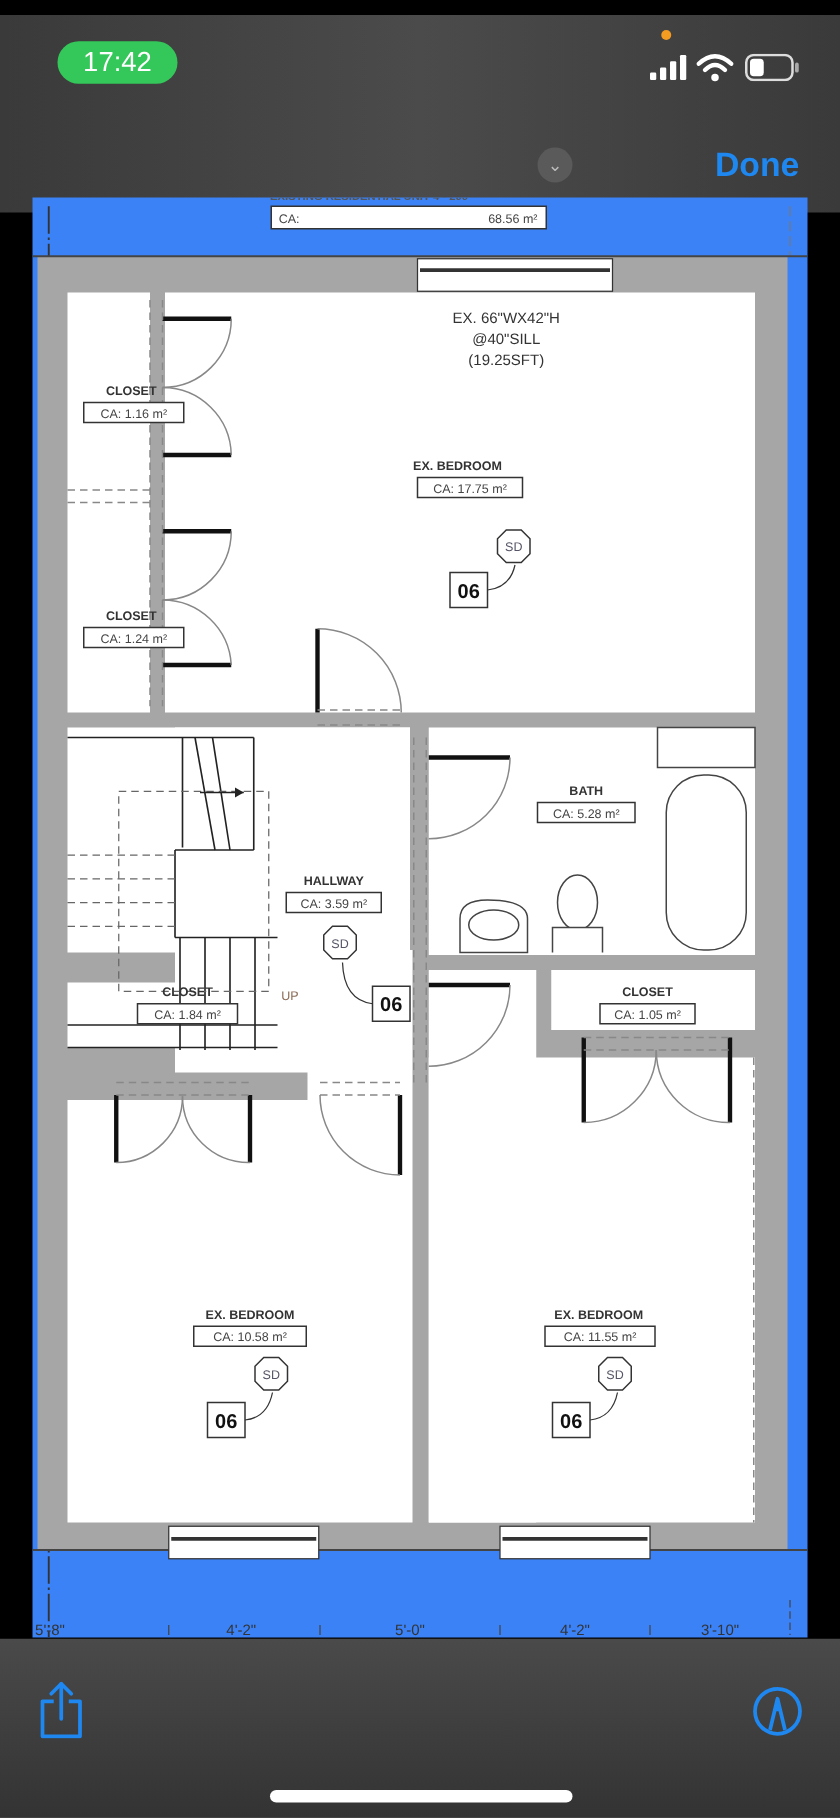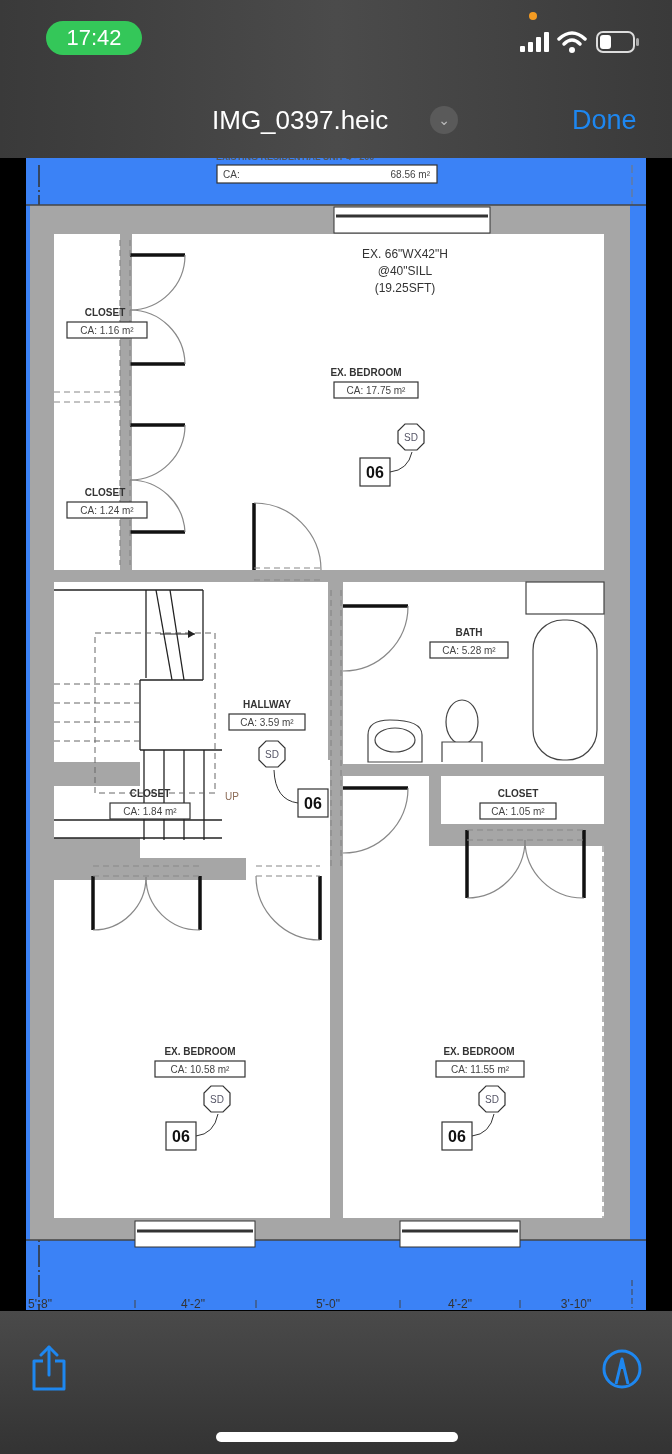--- a/index.html
+++ b/index.html
@@ -1,42 +1,42 @@
 <!DOCTYPE html>
 <html><head>
 <meta charset="utf-8">
 <style>
   html, body { margin:0; padding:0; }
   body {
     width:672px; height:1454px; overflow:hidden; position:relative;
     background:#000; font-family:"Liberation Sans", sans-serif;
   }
   .topbar {
-    position:absolute; left:0; top:0; width:672px; height:158px;
+    position:absolute; left:0; top:12px; width:672px; height:158px;
     background:linear-gradient(90deg,#3a3a3a 0%,#4b4b4b 50%,#3a3a3a 100%);
   }
   .time-pill {
     position:absolute; left:46px; top:21px; width:96px; height:34px;
     background:#34c759; border-radius:17px; color:#fff;
     font-size:22px; line-height:34px; text-align:center; font-weight:500;
   }
   .orange-dot { position:absolute; left:529px; top:12px; width:8px; height:8px; border-radius:50%; background:#f49b22; }
   .signal { position:absolute; left:519px; top:32px; width:32px; height:20px; }
   .wifi { position:absolute; left:557px; top:30px; width:30px; height:24px; }
   .battery { position:absolute; left:596px; top:31px; width:44px; height:22px; }
   .title {
     position:absolute; left:212px; top:100px; height:40px; color:#fff;
     font-size:26px; line-height:40px;
   }
   .chev {
     position:absolute; left:430px; top:106px; width:28px; height:28px; border-radius:50%;
     background:#5a5a5a; color:#bbb; font-size:14px; line-height:28px; text-align:center;
   }
   .done {
-    position:absolute; left:572px; top:100px; color:#1e87f0; font-size:27px; line-height:40px; font-weight:400;
+    position:absolute; left:572px; top:100px; color:#1e87f0; font-size:27px; line-height:40px; font-weight:700;
   }
   .docwrap {
     position:absolute; left:26px; top:158px; width:620px; height:1152px; background:#3b82f6; overflow:hidden;
   }
   .bottombar {
     position:absolute; left:0; top:1311px; width:672px; height:143px;
     background:linear-gradient(180deg,#4a4a4a 0%,#333 100%);
   }
   .share-btn { position:absolute; left:30px; top:34px; width:38px; height:46px; }
   .markup-btn { position:absolute; left:602px; top:38px; width:40px; height:40px; }
@@ -60,21 +60,20 @@
   <svg class="wifi" viewBox="0 0 30 24">
     <path d="M2 9 Q15 -3 28 9" stroke="#fff" stroke-width="3.5" fill="none" stroke-linecap="round"></path>
     <path d="M7 14 Q15 6 23 14" stroke="#fff" stroke-width="3.5" fill="none" stroke-linecap="round"></path>
     <circle cx="15" cy="20" r="3" fill="#fff"></circle>
   </svg>
   <svg class="battery" viewBox="0 0 44 22">
     <rect x="1" y="1" width="37" height="20" rx="6" stroke="#ddd" stroke-width="2" fill="none"></rect>
     <rect x="4" y="4" width="11" height="14" rx="3" fill="#fff"></rect>
     <rect x="40" y="7" width="3" height="8" rx="1.5" fill="#aaa"></rect>
   </svg>
-  <div class="title">IMG_0397.heic</div>
   <div class="chev">⌄</div>
   <div class="done">Done</div>
 </div>
 
 <div class="docwrap">
   <svg width="620" height="1152" viewBox="26 158 620 1152">
 
     <text x="216" y="160" font-size="9" font-weight="bold" fill="#555">EXISTING RESIDENTIAL UNIT 4 - 200</text>
     <rect x="217" y="165" width="220" height="18" fill="#fff" stroke="#333" stroke-width="1.2"></rect>
     <text x="223" y="178" font-size="10" fill="#444">CA:</text>

